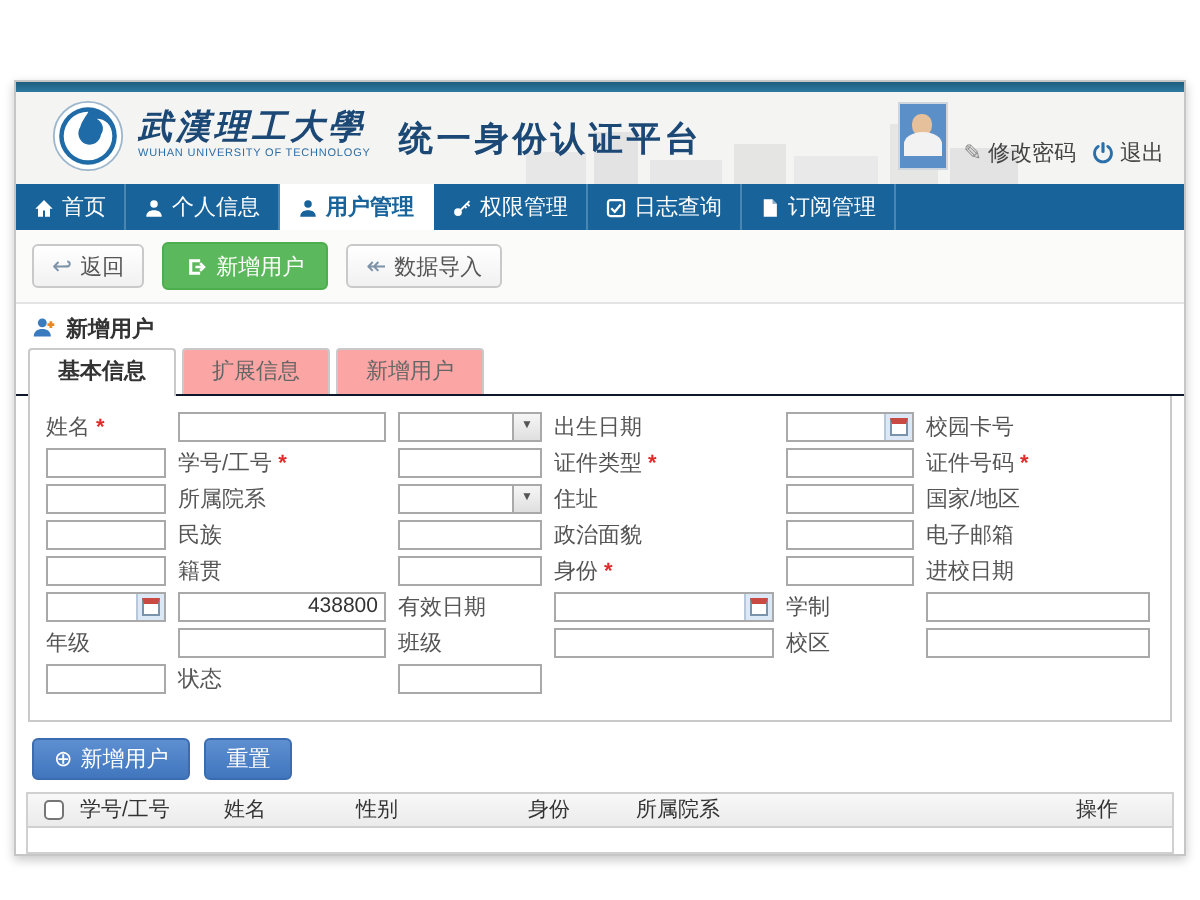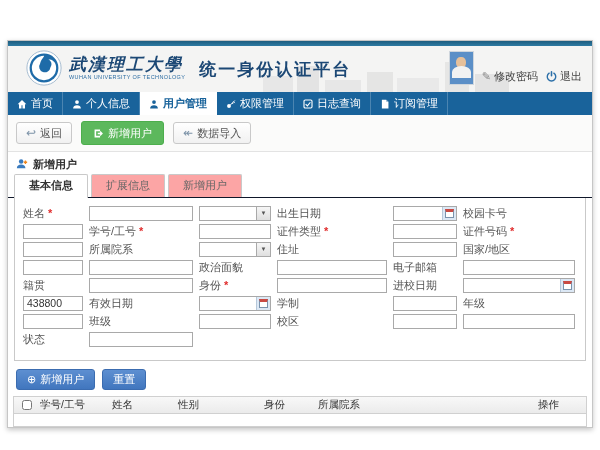--- a/index.html
+++ b/index.html
@@ -60,21 +60,21 @@
   .tab.active { background:#fff; color:#333; font-weight:bold; margin-bottom:-1px; padding-bottom:5px; }
 
   
   .tab-panel { margin:0 6px; border:1px solid #c9c9c9; border-top:none; padding:6px 8px 12px; }
   .form-grid { display:grid; grid-template-columns:60px 104px 72px 110px 64px 112px;
                column-gap:6px; grid-auto-rows:18px; align-items:center; }
   .f-label { font-size:11px; color:#555; white-space:nowrap; }
   .req { color:#e02b2b; margin-left:3px; font-weight:bold; }
   .f-box { position:relative; display:flex; height:15px; }
   .f-box input { flex:1; min-width:0; height:15px; border:1px solid #a9a9a9; font-size:10.5px;
-                 padding:0 3px; color:#333; font-family:inherit; background:#fff; }
+                 padding:0 3px; color:#333; font-family:inherit; background:#fff;text-align:right; }
   .drop-btn { width:14px; height:15px; border:1px solid #a9a9a9; border-left:none;
               background:linear-gradient(#f6f6f6,#dfdfdf); display:flex; align-items:center;
               justify-content:center; font-size:6px; color:#555; cursor:pointer; }
   .cal-btn { position:absolute; right:1px; top:1px; width:14px; height:13px; background:#dce8f5;
              border-left:1px solid #b6c8da; display:flex; align-items:center; justify-content:center; cursor:pointer; }
   .cal-glyph { width:9px; height:9px; background:#fff; border:1px solid #7a93ad; border-top:3px solid #c94a43; }
 
   .form-actions { display:flex; gap:7px; margin:8px 0 2px 8px; }
   .btn-blue { height:21px; padding:0 10px; background:linear-gradient(#5d8fd1,#4176be); border:1px solid #3b6cb0;
               color:#fff; font-size:11px; border-radius:3px; display:inline-flex; align-items:center; gap:4px; cursor:pointer; }
@@ -260,20 +260,21 @@
           <span class="drop-btn">▼</span>
         </div>
         <div class="f-label"><span>住址</span></div>
         <div class="f-box">
           <input value="" style="">
         </div>
         <div class="f-label"><span>国家/地区</span></div>
         <div class="f-box">
           <input value="" style="">
         </div>
+        <div class="f-label"><span>民族</span></div>
         <div class="f-box">
           <input value="" style="">
         </div>
         <div class="f-label"><span>政治面貌</span></div>
         <div class="f-box">
           <input value="" style="">
         </div>
         <div class="f-label"><span>电子邮箱</span></div>
         <div class="f-box">
           <input value="" style="">

